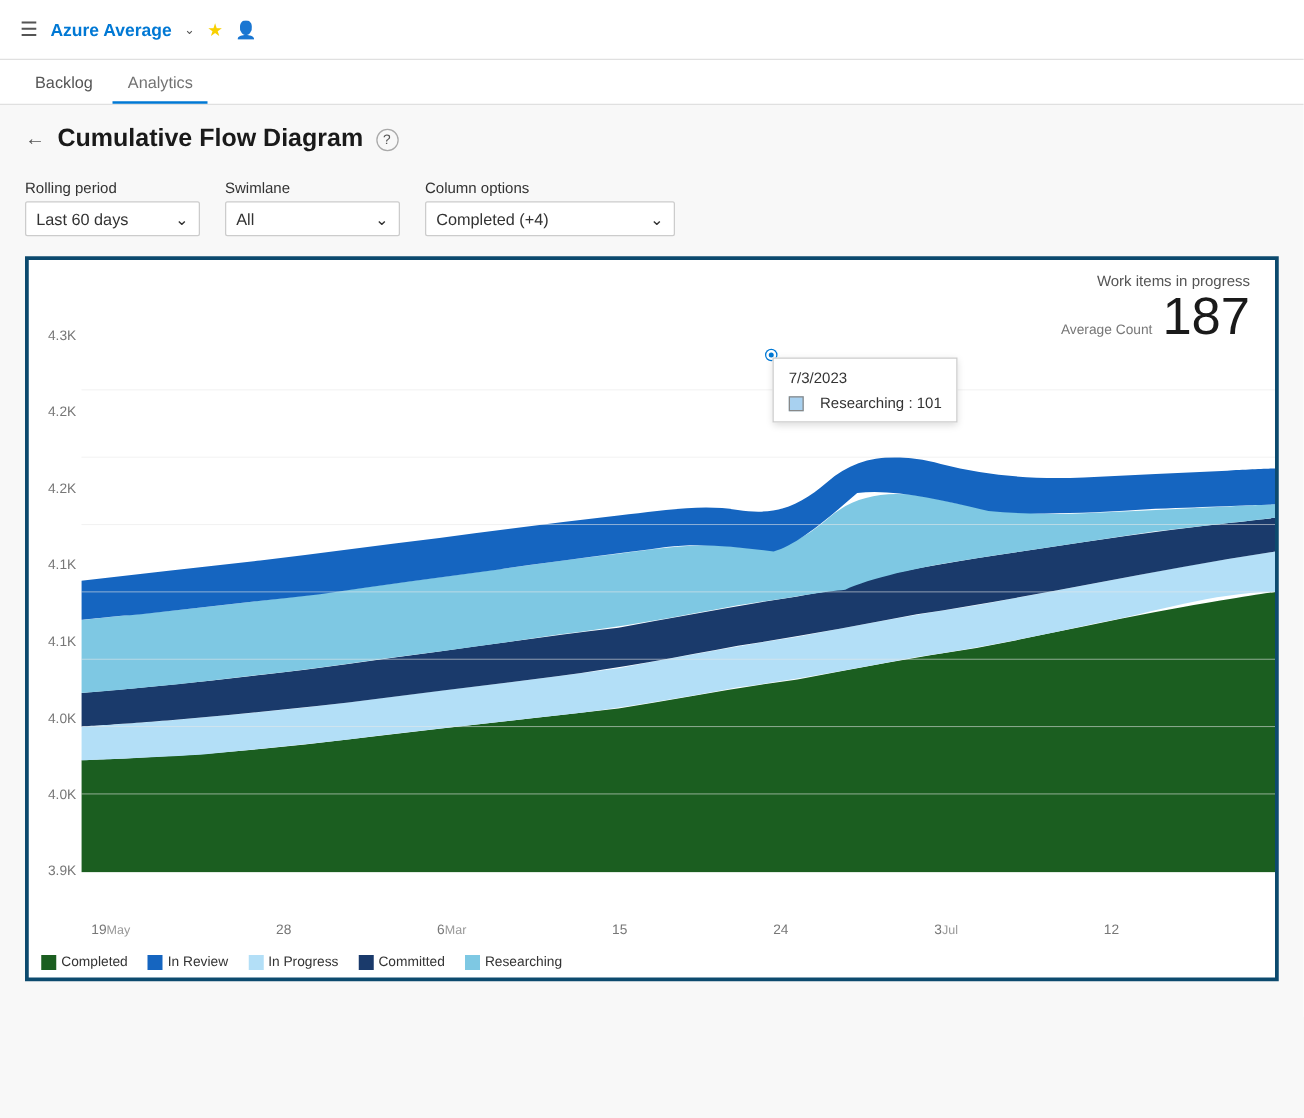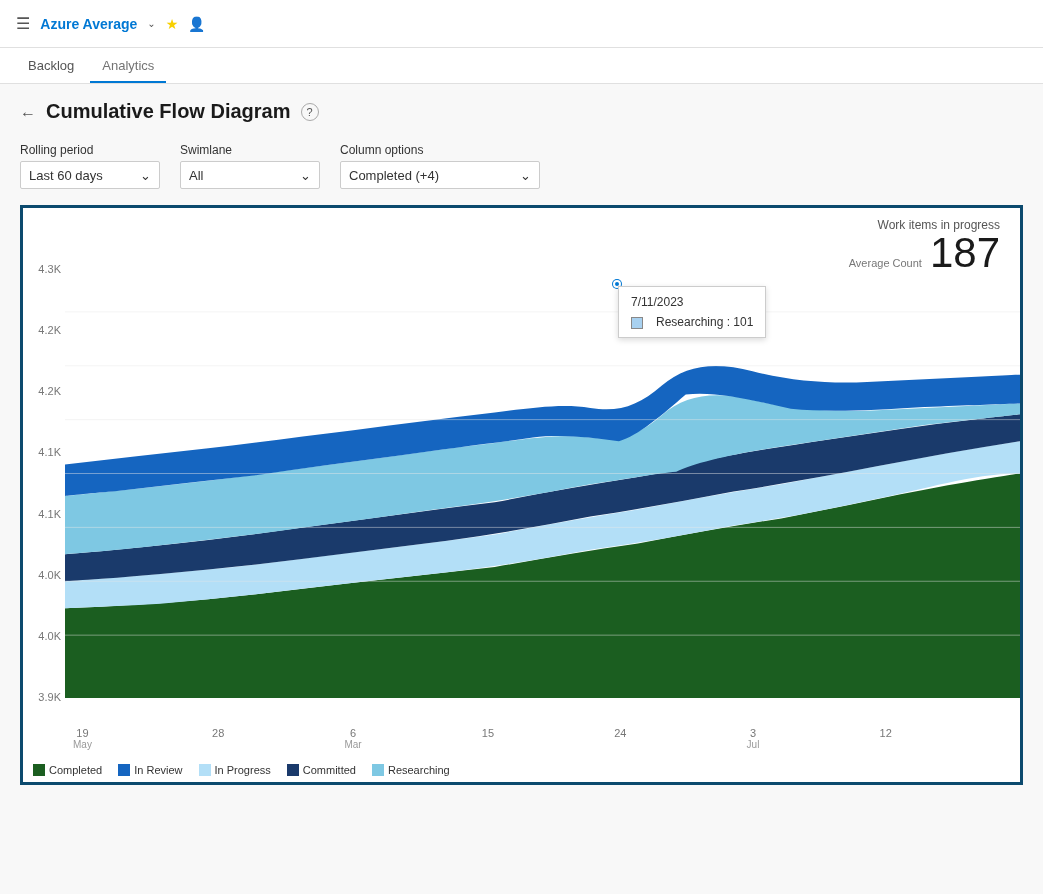--- a/index.html
+++ b/index.html
@@ -76,21 +76,21 @@
     
     .chart-svg { width: 100%; height: 490px; display: block; }
 
     
     .y-axis-labels {
       position: absolute; left: 0; top: 55px; width: 42px; height: 440px;
       display: flex; flex-direction: column; justify-content: space-between;
       align-items: flex-end; padding-right: 4px;
     }
     .y-label { font-size: 11px; color: #777; }
-    .x-group { display: flex; flex-direction: column; align-items: center; }
+    .x-group { display: flex; flex-direction: row; align-items: center; }
     .x-day { font-size: 11px; color: #777; }
     .x-month { font-size: 10px; color: #999; }
 
     
     .chart-legend {
       position: absolute; bottom: 6px; left: 10px;
       display: flex; align-items: center; gap: 16px;
     }
     .legend-item { display: flex; align-items: flex-start; gap: 4px; font-size: 11px; color: #333; }
     .legend-color { width: 12px; height: 12px; }
@@ -186,21 +186,21 @@
       <line x1="0" y1="180" x2="1000" y2="180" stroke="#e8e8e8" stroke-width="0.5"></line>
       <line x1="0" y1="240" x2="1000" y2="240" stroke="#e8e8e8" stroke-width="0.5"></line>
       <line x1="0" y1="300" x2="1000" y2="300" stroke="#e8e8e8" stroke-width="0.5"></line>
       <line x1="0" y1="360" x2="1000" y2="360" stroke="#e8e8e8" stroke-width="0.5"></line>
       <line x1="0" y1="420" x2="1000" y2="420" stroke="#e8e8e8" stroke-width="0.5"></line>
     </svg>
 
     <div class="tooltip-dot"></div>
 
     <div class="chart-tooltip">
-      <div class="tooltip-date">7/11/2023</div>
+      <div class="tooltip-date">7/3/2023</div>
       <div class="tooltip-item">
         <div class="tooltip-color"></div>
         <span>Researching : 101</span>
       </div>
     </div>
 
     <div style="position:absolute; bottom:32px; left:42px; right:0; display:flex; justify-content:space-between; padding:0 8px;">
       <div class="x-group">
         <span class="x-day">19</span>
         <span class="x-month">May</span>

